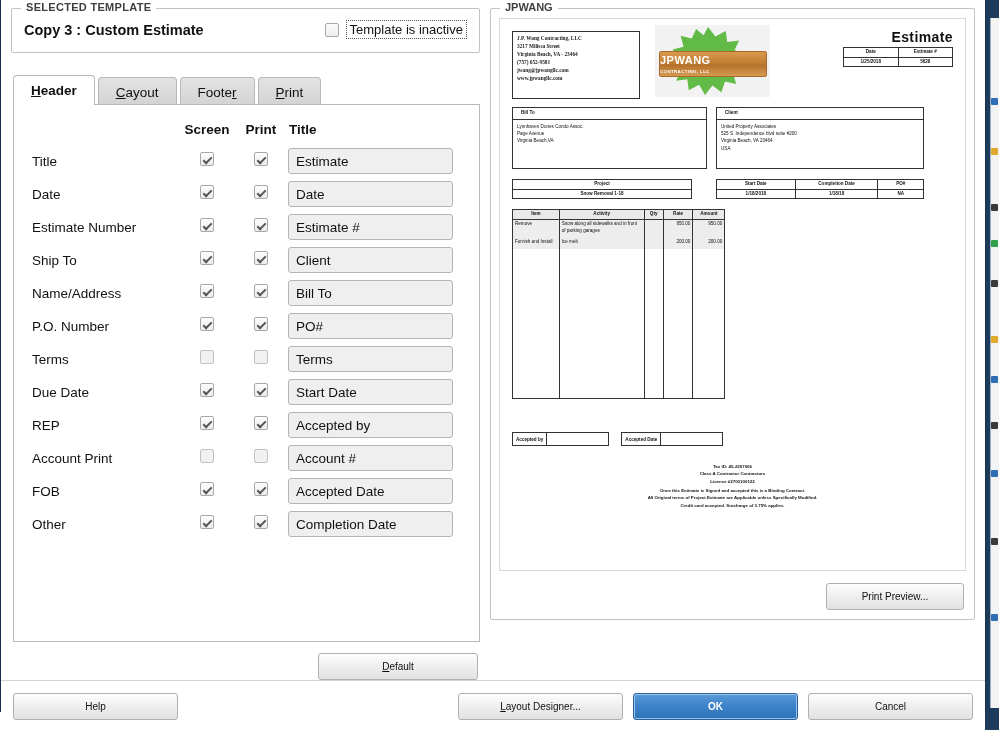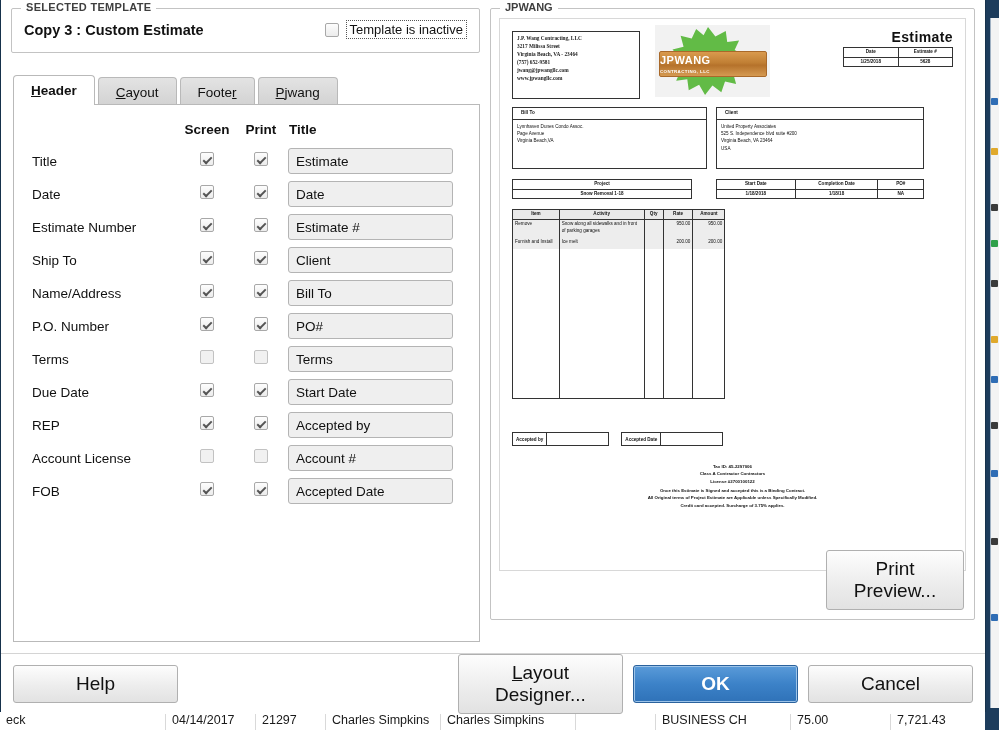--- a/index.html
+++ b/index.html
@@ -132,21 +132,21 @@
     padding:0 7px; font-family:"Liberation Sans", sans-serif;
   }
 
   #left-footer {
     display:flex; align-items:center; margin:11px 2px 0 2px;
   }
   #screen-print-link {
     font-size:13.5px; color:#4a6fb4; cursor:pointer; flex:0 0 auto;
   }
   .btn {
-    font-size:19px; color:#111;
+    font-size:10px; color:#111;
     background:linear-gradient(to bottom,#fdfdfd 0%,#ededed 55%,#e2e2e2 100%);
     border:1px solid #b0b0b0; border-radius:3px;
     padding:7px 12px; cursor:pointer; text-align:center;
   }
   .btn u { text-decoration:underline; }
   #default-button { width:160px; margin-left:auto; }
 
   
   #right-panel { flex:1 1 auto; padding:8px 10px 0 2px; }
   #preview-box { border:1px solid #c3c3c3; border-radius:2px; height:612px; position:relative; background:#fff; }
@@ -303,21 +303,21 @@
         <span id="inactive-wrap">
           <span class="cb"></span>
           <span id="inactive-label">Template is inactive</span>
         </span>
       </div>
 
       <div id="tabs">
         <div class="tab active"><u>H</u><span>eader</span></div>
         <div class="tab"><u>C</u><span>ayout</span></div>
         <div class="tab"><span>Foote</span><u>r</u></div>
-        <div class="tab"><u>P</u><span>jwang</span></div>
+        <div class="tab"><u>P</u><span>rint</span></div>
       </div>
 
       <div id="tab-panel">
         <table id="field-table">
           <thead>
             <tr>
               <th class="col-label"></th>
               <th class="c col-screen">Screen</th>
               <th class="c col-print">Print</th>
               <th>Title</th>
@@ -372,36 +372,43 @@
               <td class="col-print"><span class="cb checked"></span></td>
               <td><input class="title-input" value="Start Date" style=""></td>
             </tr>
             <tr>
               <td class="fld-label">REP</td>
               <td class="col-screen"><span class="cb checked"></span></td>
               <td class="col-print"><span class="cb checked"></span></td>
               <td><input class="title-input" value="Accepted by" style=""></td>
             </tr>
             <tr>
-              <td class="fld-label">Account License</td>
+              <td class="fld-label">Account Print</td>
               <td class="col-screen"><span class="cb disabled"></span></td>
               <td class="col-print"><span class="cb disabled"></span></td>
               <td><input class="title-input" value="Account #" style=""></td>
             </tr>
             <tr>
               <td class="fld-label">FOB</td>
               <td class="col-screen"><span class="cb checked"></span></td>
               <td class="col-print"><span class="cb checked"></span></td>
               <td><input class="title-input" value="Accepted Date" style=""></td>
             </tr>
+            <tr>
+              <td class="fld-label">Other</td>
+              <td class="col-screen"><span class="cb checked"></span></td>
+              <td class="col-print"><span class="cb checked"></span></td>
+              <td><input class="title-input" value="Completion Date" style=""></td>
+            </tr>
           </tbody>
         </table>
       </div>
 
       <div id="left-footer">
+        <div class="btn" id="default-button"><u>D</u><span>efault</span></div>
       </div>
     </div>
 
     <div id="right-panel">
       <div id="preview-box">
         <span id="preview-legend">JPWANG</span>
 
         <div id="preview-sheet">
           <div class="doc">
 

